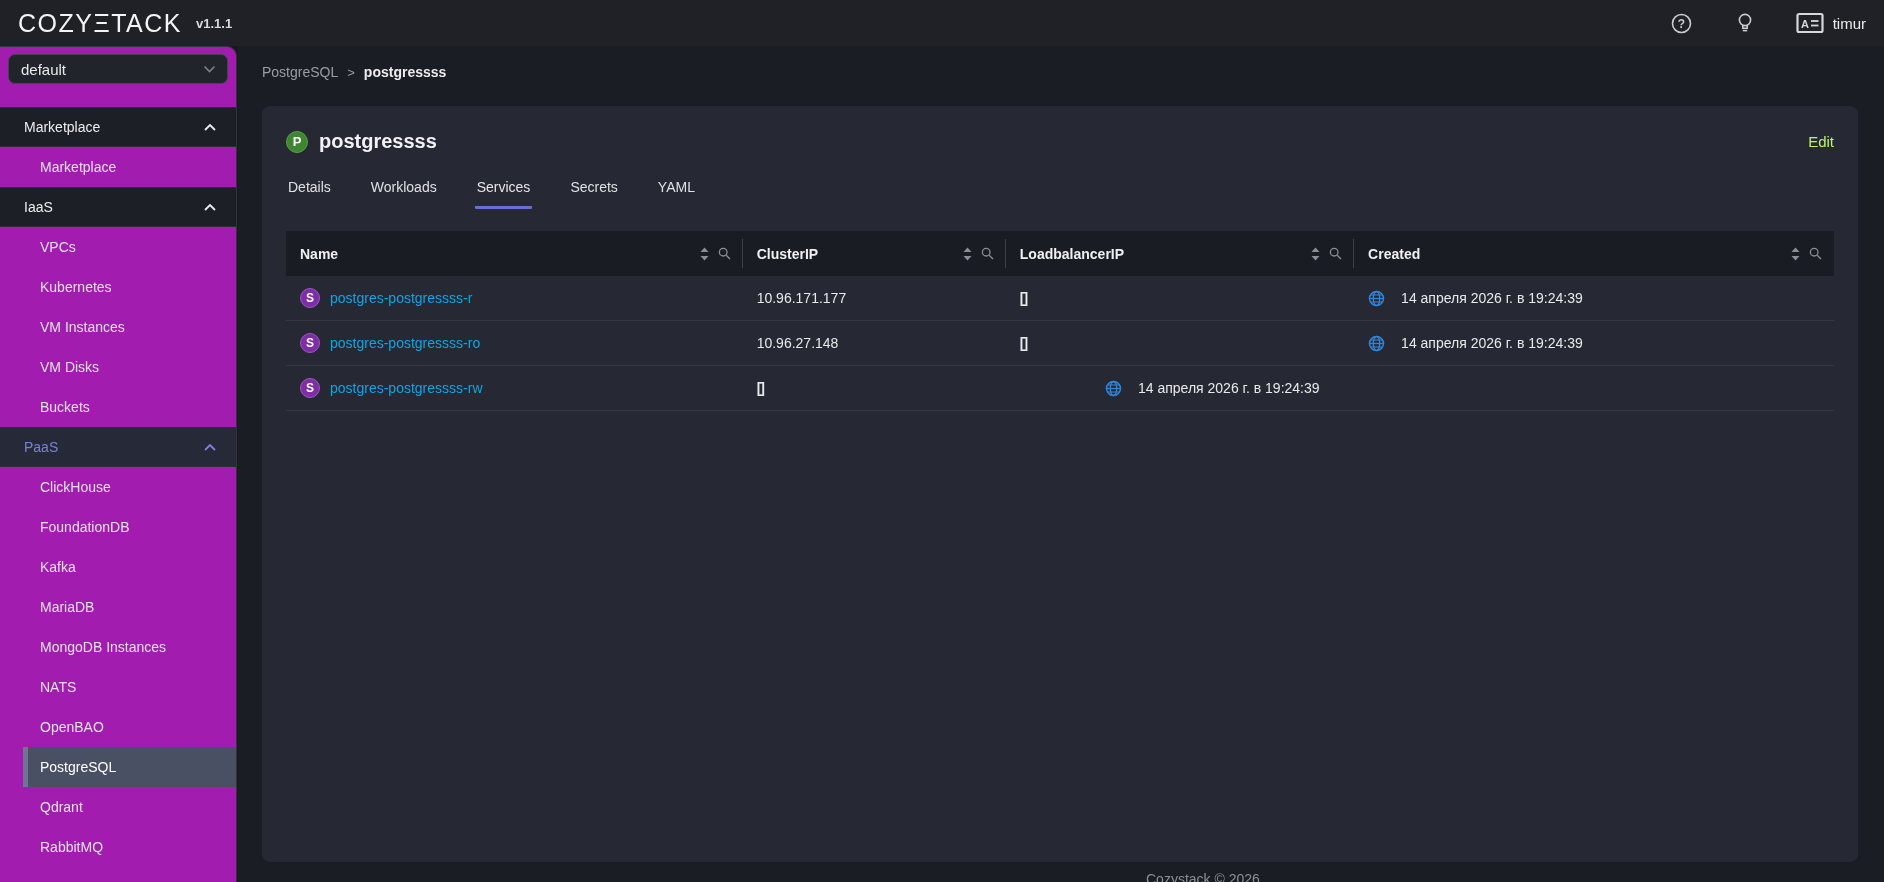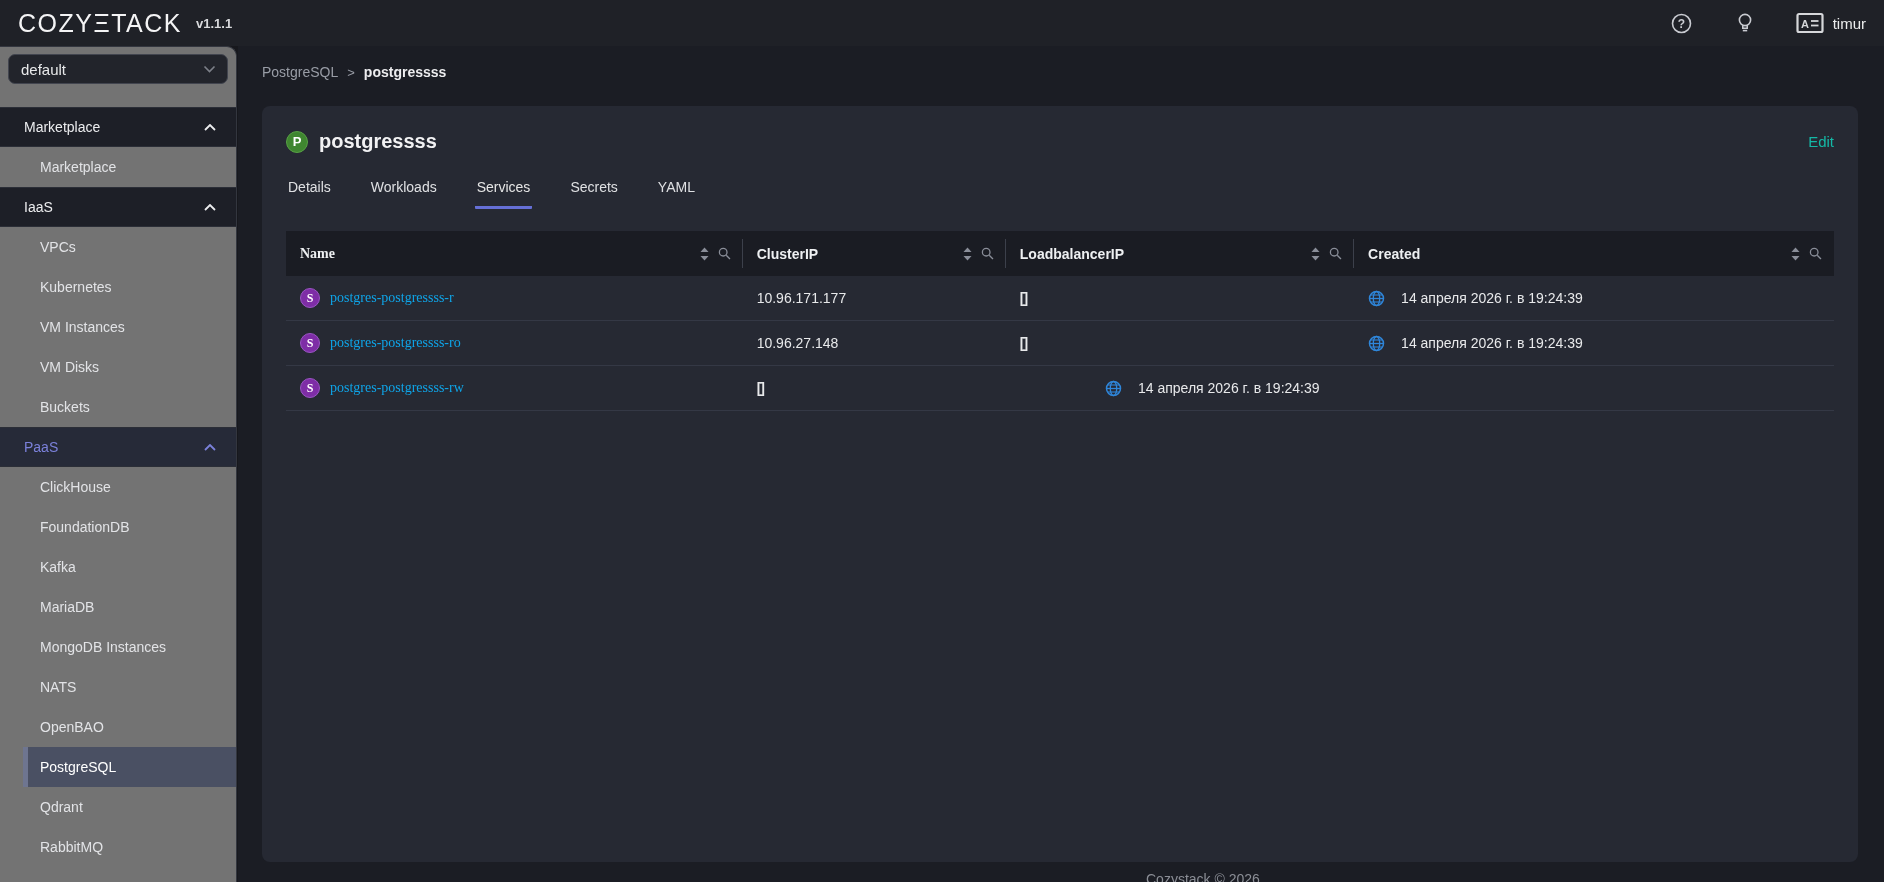--- a/index.html
+++ b/index.html
@@ -18,21 +18,21 @@
   .version { margin-left:14px; font-size:13px; font-weight:bold; color:#d9dadd; }
   .topbar-right { margin-left:auto; display:flex; align-items:center; margin-right:18px; }
   .icon-btn { display:flex; align-items:center; justify-content:center; cursor:pointer; }
   .help-wrap { margin-right:44px; }
   .bulb-wrap { margin-right:42px; }
   .idcard-wrap { margin-right:9px; }
   .username { font-size:15px; color:#eceded; }
 
   
   .sidebar { position:absolute; top:46px; left:0; width:237px; height:836px;
-             background:#737373; border-right:1px solid #33363f; border-top:1px solid #33363f;
+             background:#a21caf; border-right:1px solid #33363f; border-top:1px solid #33363f;
              border-top-right-radius:10px; overflow:hidden; }
   .ns-select { margin:7px 8px 0 8px; height:30px; background:#22242b; border:1px solid #42454f;
                border-radius:7px; display:flex; align-items:center; padding:0 11px 0 12px;
                font-size:15px; color:#e8e9ea; cursor:pointer; }
   .ns-select .chev { margin-left:auto; display:flex; }
   .nav { margin-top:23px; }
   .section-header { height:40px; display:flex; align-items:center; padding:0 20px 0 24px;
                     background:#1d1f27; border-top:1px solid #2b2e37; border-bottom:1px solid #2b2e37;
                     font-size:14px; color:#ecedef; cursor:pointer; }
   .section-header.accent { background:#262a38; color:#7b81da; }
@@ -49,35 +49,35 @@
   .crumb-sep { color:#999da6; margin:0 9px; font-size:13px; }
   .crumb-current { color:#ededef; font-weight:bold; }
 
   .card { position:absolute; left:24px; right:26px; top:60px; height:756px;
           background:#262933; border-radius:8px; padding:24px; }
   .card-header { display:flex; align-items:center; }
   .p-badge { width:22px; height:22px; border-radius:50%; background:#3f8630; border:1px solid #57a145;
              color:#fff; font-size:13px; font-weight:bold; display:flex; align-items:center;
              justify-content:center; flex:none; }
   .card-title { margin-left:11px; font-size:20px; font-weight:bold; color:#f2f2f4; }
-  .edit-link { margin-left:auto; font-size:15px; color:#14b8a6; cursor:pointer; }
+  .edit-link { margin-left:auto; font-size:15px; color:#bef264; cursor:pointer; }
 
   .tabs { display:flex; margin-top:26px; gap:36px; }
   .tab { font-size:14px; color:#dfe0e3; padding:0 2px 11px 2px; border-bottom:3px solid transparent;
          cursor:pointer; border-radius:1px; }
   .tab.active { color:#e5e5e5; border-bottom-color:#656fd6; }
 
   .table { margin-top:22px; }
   .thead { display:flex; height:45px; background:#1a1c23; }
   .th { display:flex; align-items:center; padding:0 12px 0 14px; height:100%; position:relative; }
   .th:not(:last-child)::after { content:""; position:absolute; right:0; top:8px; bottom:8px;
                                 width:1px; background:#3c404b; }
   .th-label { font-size:14px; font-weight:bold; color:#eef0f2; }
   .th-icons { margin-left:auto; display:flex; align-items:center; gap:9px; }
-  .col-0 { width:29.5%;font-family:Liberation Serif, serif; } .col-1 { width:17%; } .col-2 { width:22.5%; } .col-3 { width:31%; }
+  .col-0 { width:29.5%; } .col-1 { width:17%; } .col-2 { width:22.5%; } .col-3 { width:31%; }
   .tr { display:flex; height:45px; align-items:center; border-bottom:1px solid #343845; }
   .td { padding-left:14px; display:flex; align-items:center; height:100%; }
   .s-badge { width:20px; height:20px; border-radius:50%; background:#7e2da6; border:1px solid #9a55c4;
              color:#fff; font-weight:bold; font-size:12px; display:flex; align-items:center;
              justify-content:center; margin-right:10px; flex:none; }
   .svc-link { color:#0ea5e9; font-size:14px; cursor:pointer; }
   .ip-text { font-size:14px; color:#e8e9eb; }
   .lb-text { font-size:14px; font-weight:bold; color:#e8e9eb; letter-spacing:-1px; }
   .created-cell { gap:16px; }
   .created-text { font-size:14px; color:#e8e9eb; }

